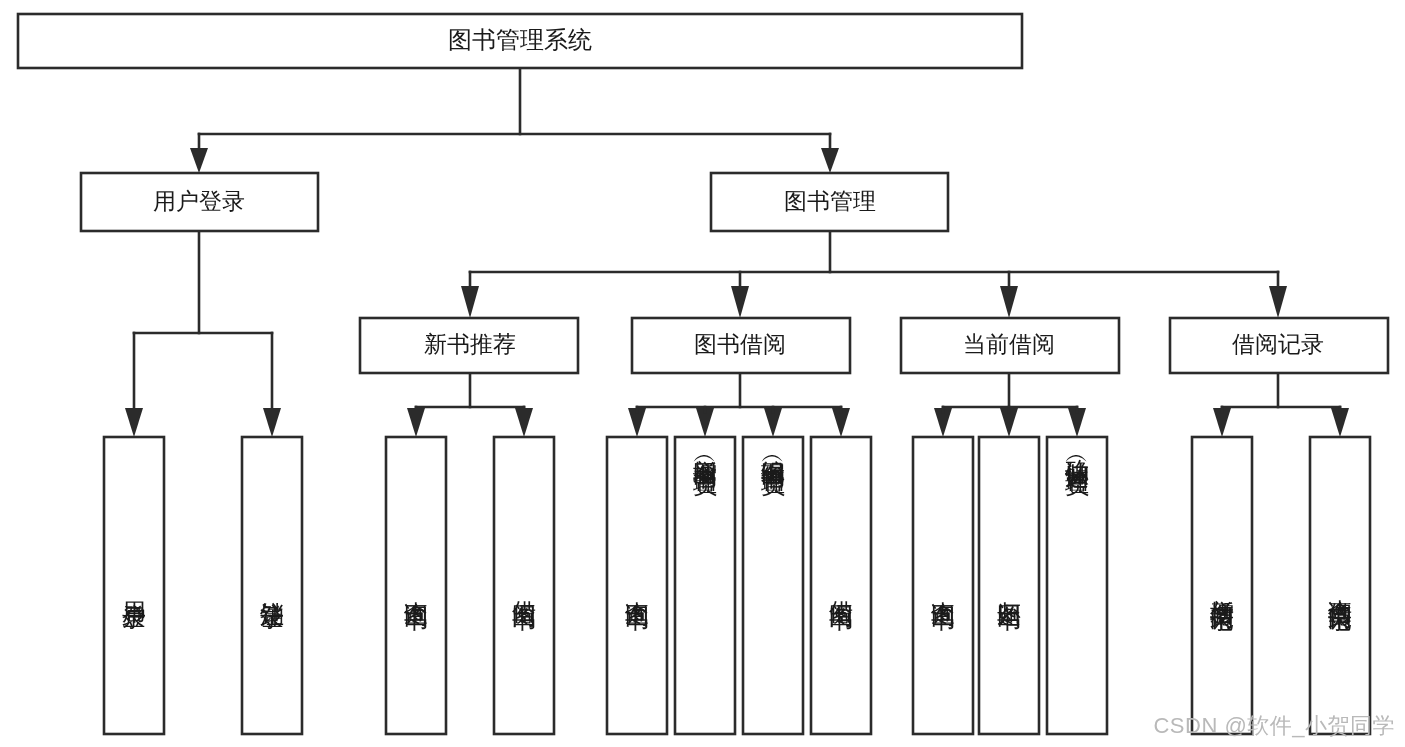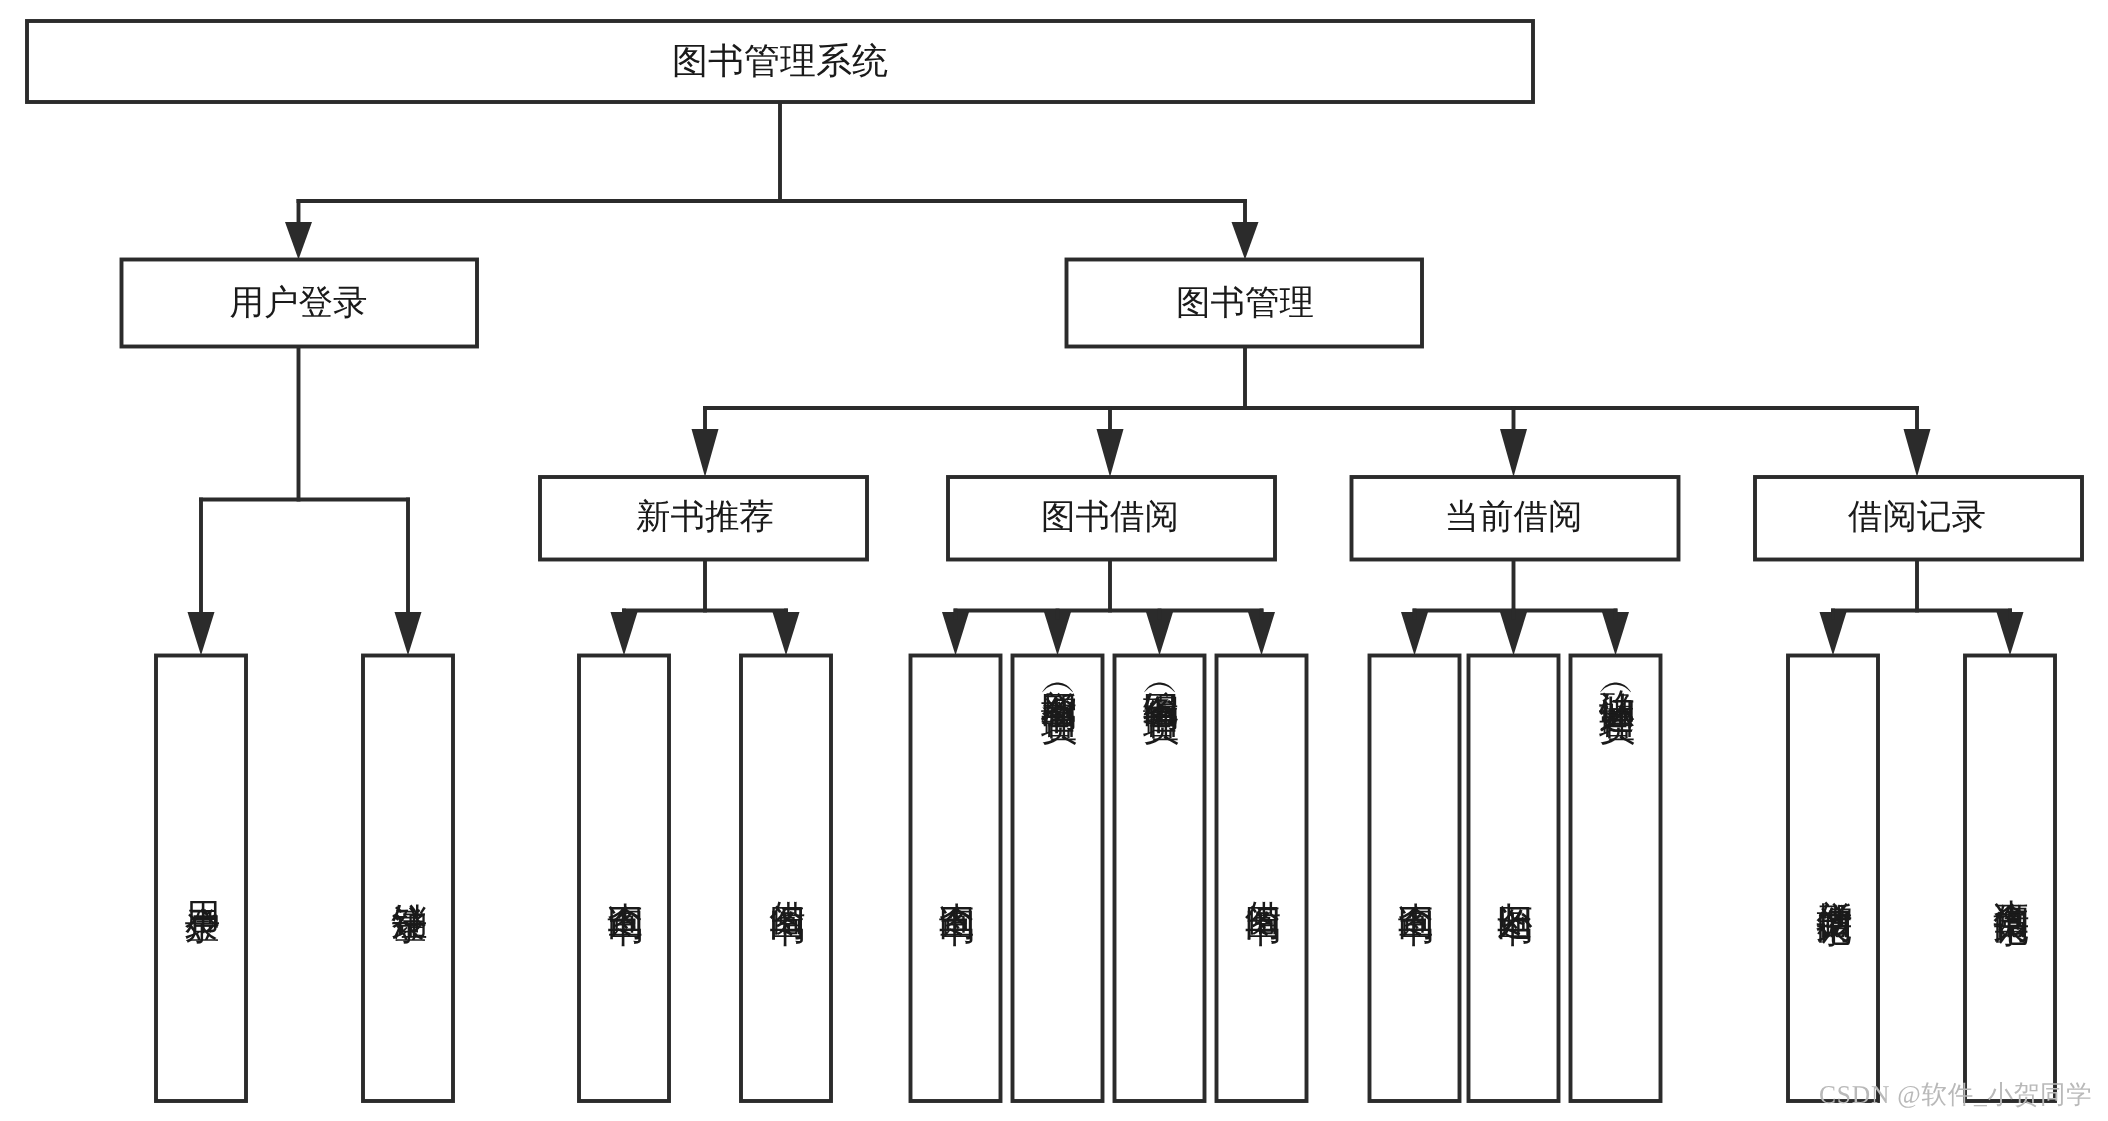--- a/index.html
+++ b/index.html
@@ -60,22 +60,22 @@
     font-size: 24px;
     line-height: 1.08;
     letter-spacing: 2px;
     color: #1a1a1a;
     white-space: nowrap;
   }
   .watermark {
     position: absolute;
     right: 10px;
     bottom: 6px;
-    font-family: Liberation Serif, serif;
-    font-size: 17px;
+    font-family: Liberation Sans, sans-serif;
+    font-size: 22px;
     color: #b9b9b9;
     letter-spacing: 0.5px;
     white-space: nowrap;
   }
 </style>
 </head>
 <body>
 
 <svg id="diagram" viewBox="0 0 1405 747">
 

